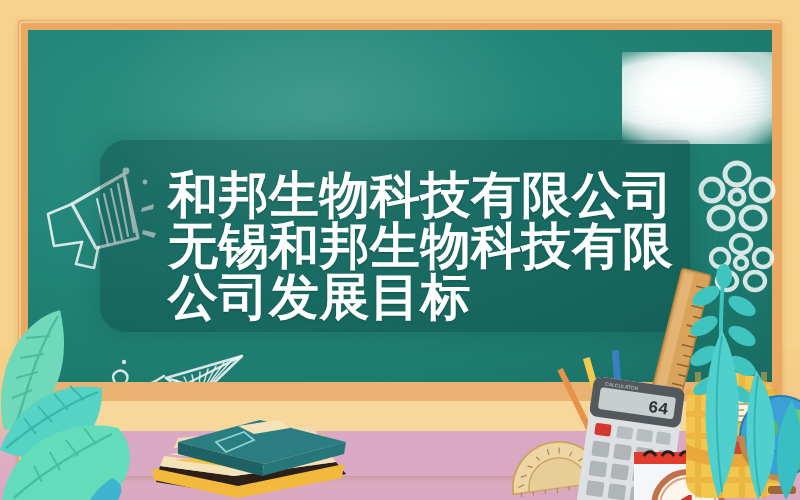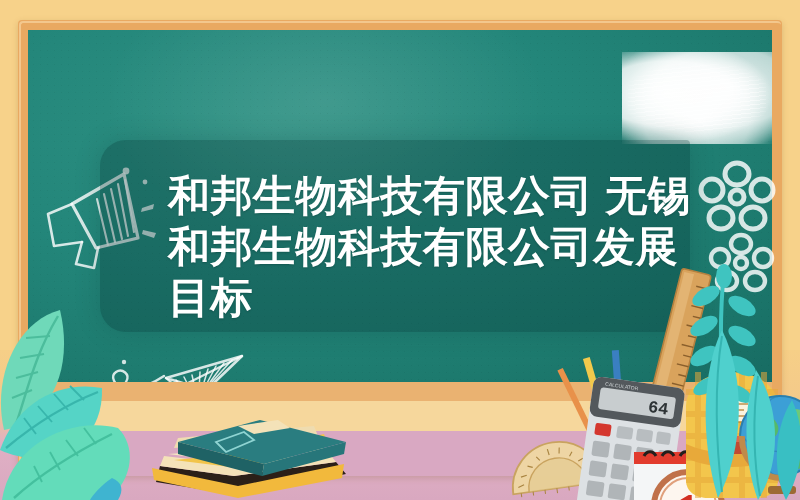--- a/index.html
+++ b/index.html
@@ -123,21 +123,21 @@
     border-radius: 26px 4px 4px 26px;
     box-shadow: 0 0 26px rgba(3,40,38,.18);
   }
 
   
   .title-text {
     position: absolute;
     left: 168px; top: 170px;
     width: 528px;
     color: #ffffff;
-    font-size: 42px;
+    font-size: 50px;
     font-weight: bold;
     line-height: 51px;
     letter-spacing: 0.5px;
     text-shadow: 0 1px 2px rgba(0,40,38,.30);
     white-space: pre-wrap;
   }
 
   
   .desk {
     position: absolute;

